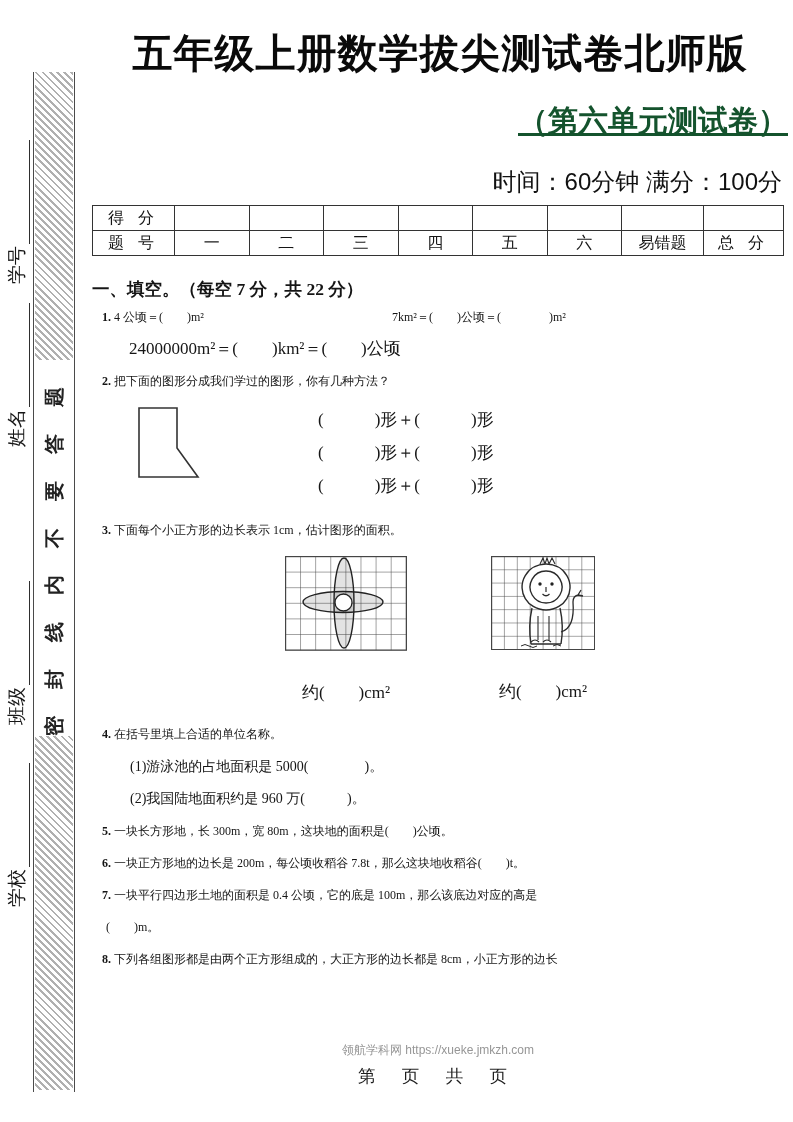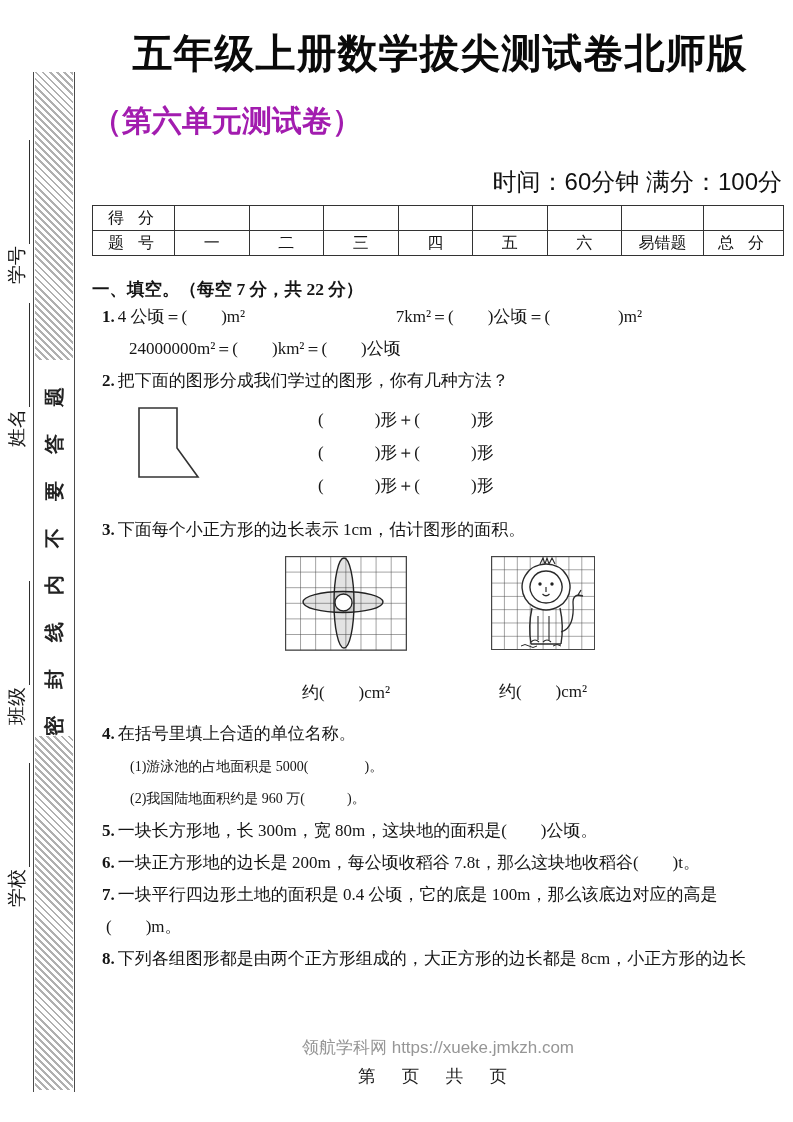--- a/index.html
+++ b/index.html
@@ -23,49 +23,49 @@
   .hatch-top{top:0;height:288px;}
   .hatch-bottom{top:664px;bottom:2px;}
   .seal-text{position:absolute;left:50%;top:476px;
              transform:translate(-50%,-50%) rotate(-90deg);
              white-space:nowrap;font-size:20px;font-weight:bold;letter-spacing:27px;color:#222;}
 
   
   main{position:absolute;left:92px;top:0;width:696px;}
   .title{margin:26px 0 0 0;text-align:center;font-size:40px;font-weight:bold;
          font-family:"Liberation Sans","DejaVu Sans",sans-serif;letter-spacing:1px;color:#0a0a0a;}
-  .subtitle{margin:20px 0 0 0;text-align:left;font-size:30px;font-weight:bold;
-            font-family:"Liberation Sans","DejaVu Sans",sans-serif;color:#a21caf;}
+  .subtitle{margin:20px 0 0 0;text-align:right;font-size:30px;font-weight:bold;
+            font-family:"Liberation Sans","DejaVu Sans",sans-serif;color:#14532d;text-decoration:underline;}
   .meta{margin-top:24px;text-align:right;font-size:24px;padding-right:6px;
         font-family:"Liberation Sans","DejaVu Sans",sans-serif;color:#111;}
 
   table.score{border-collapse:collapse;table-layout:fixed;width:692px;margin-top:7px;}
   table.score th,table.score td{border:1.3px solid #333;height:24px;text-align:center;
         font-size:16px;font-weight:normal;padding:0;}
   table.score .sp{letter-spacing:5px;}
 
   .sec-heading{margin:21px 0 0 0;font-size:17.5px;font-weight:bold;}
-  .q{margin:0;padding-left:10px;line-height:32px;font-size:17px;}
+  .q{margin:0;padding-left:10px;line-height:32px;font-size:12px;}
   .qnum{font-weight:bold;margin-right:3px;}
   .q1-part1{display:inline-block;width:278px;}
   .q-cont{margin:0;padding-left:37px;line-height:32px;font-size:17px;}
 
   .q2-row{display:flex;align-items:flex-start;margin:6px 0 0 46px;}
   .q2-opts{margin-left:118px;font-size:17px;line-height:33px;}
   .fig-pentagon{margin-top:4px;}
 
   .q3-row{display:flex;justify-content:center;gap:84px;margin-top:10px;}
   .fig-block{text-align:center;}
   .fig-caption{margin-top:26px;font-size:17px;}
 
   .q4-items{margin:1px;padding-left:37px;line-height:31.5px;font-size:14px;}
   .q4-items div{margin:0;}
 
   .footer{position:absolute;left:90px;width:696px;bottom:34px;text-align:center;}
-  .footer .site{color:#969696;font-size:17px;font-family:"Liberation Sans","DejaVu Sans",sans-serif;margin-top:21px;}
+  .footer .site{color:#969696;font-size:12px;font-family:"Liberation Sans","DejaVu Sans",sans-serif;margin-top:21px;}
   .footer .page-info{margin-top:5px;font-size:17.5px;letter-spacing:11px;color:#1c1c1c;font-weight:500;}
 </style>
 </head>
 <body>
 
 <div class="page">
 
   <aside class="seal-margin">
     <div class="side-field f-xuehao">
       <span>学号</span>

